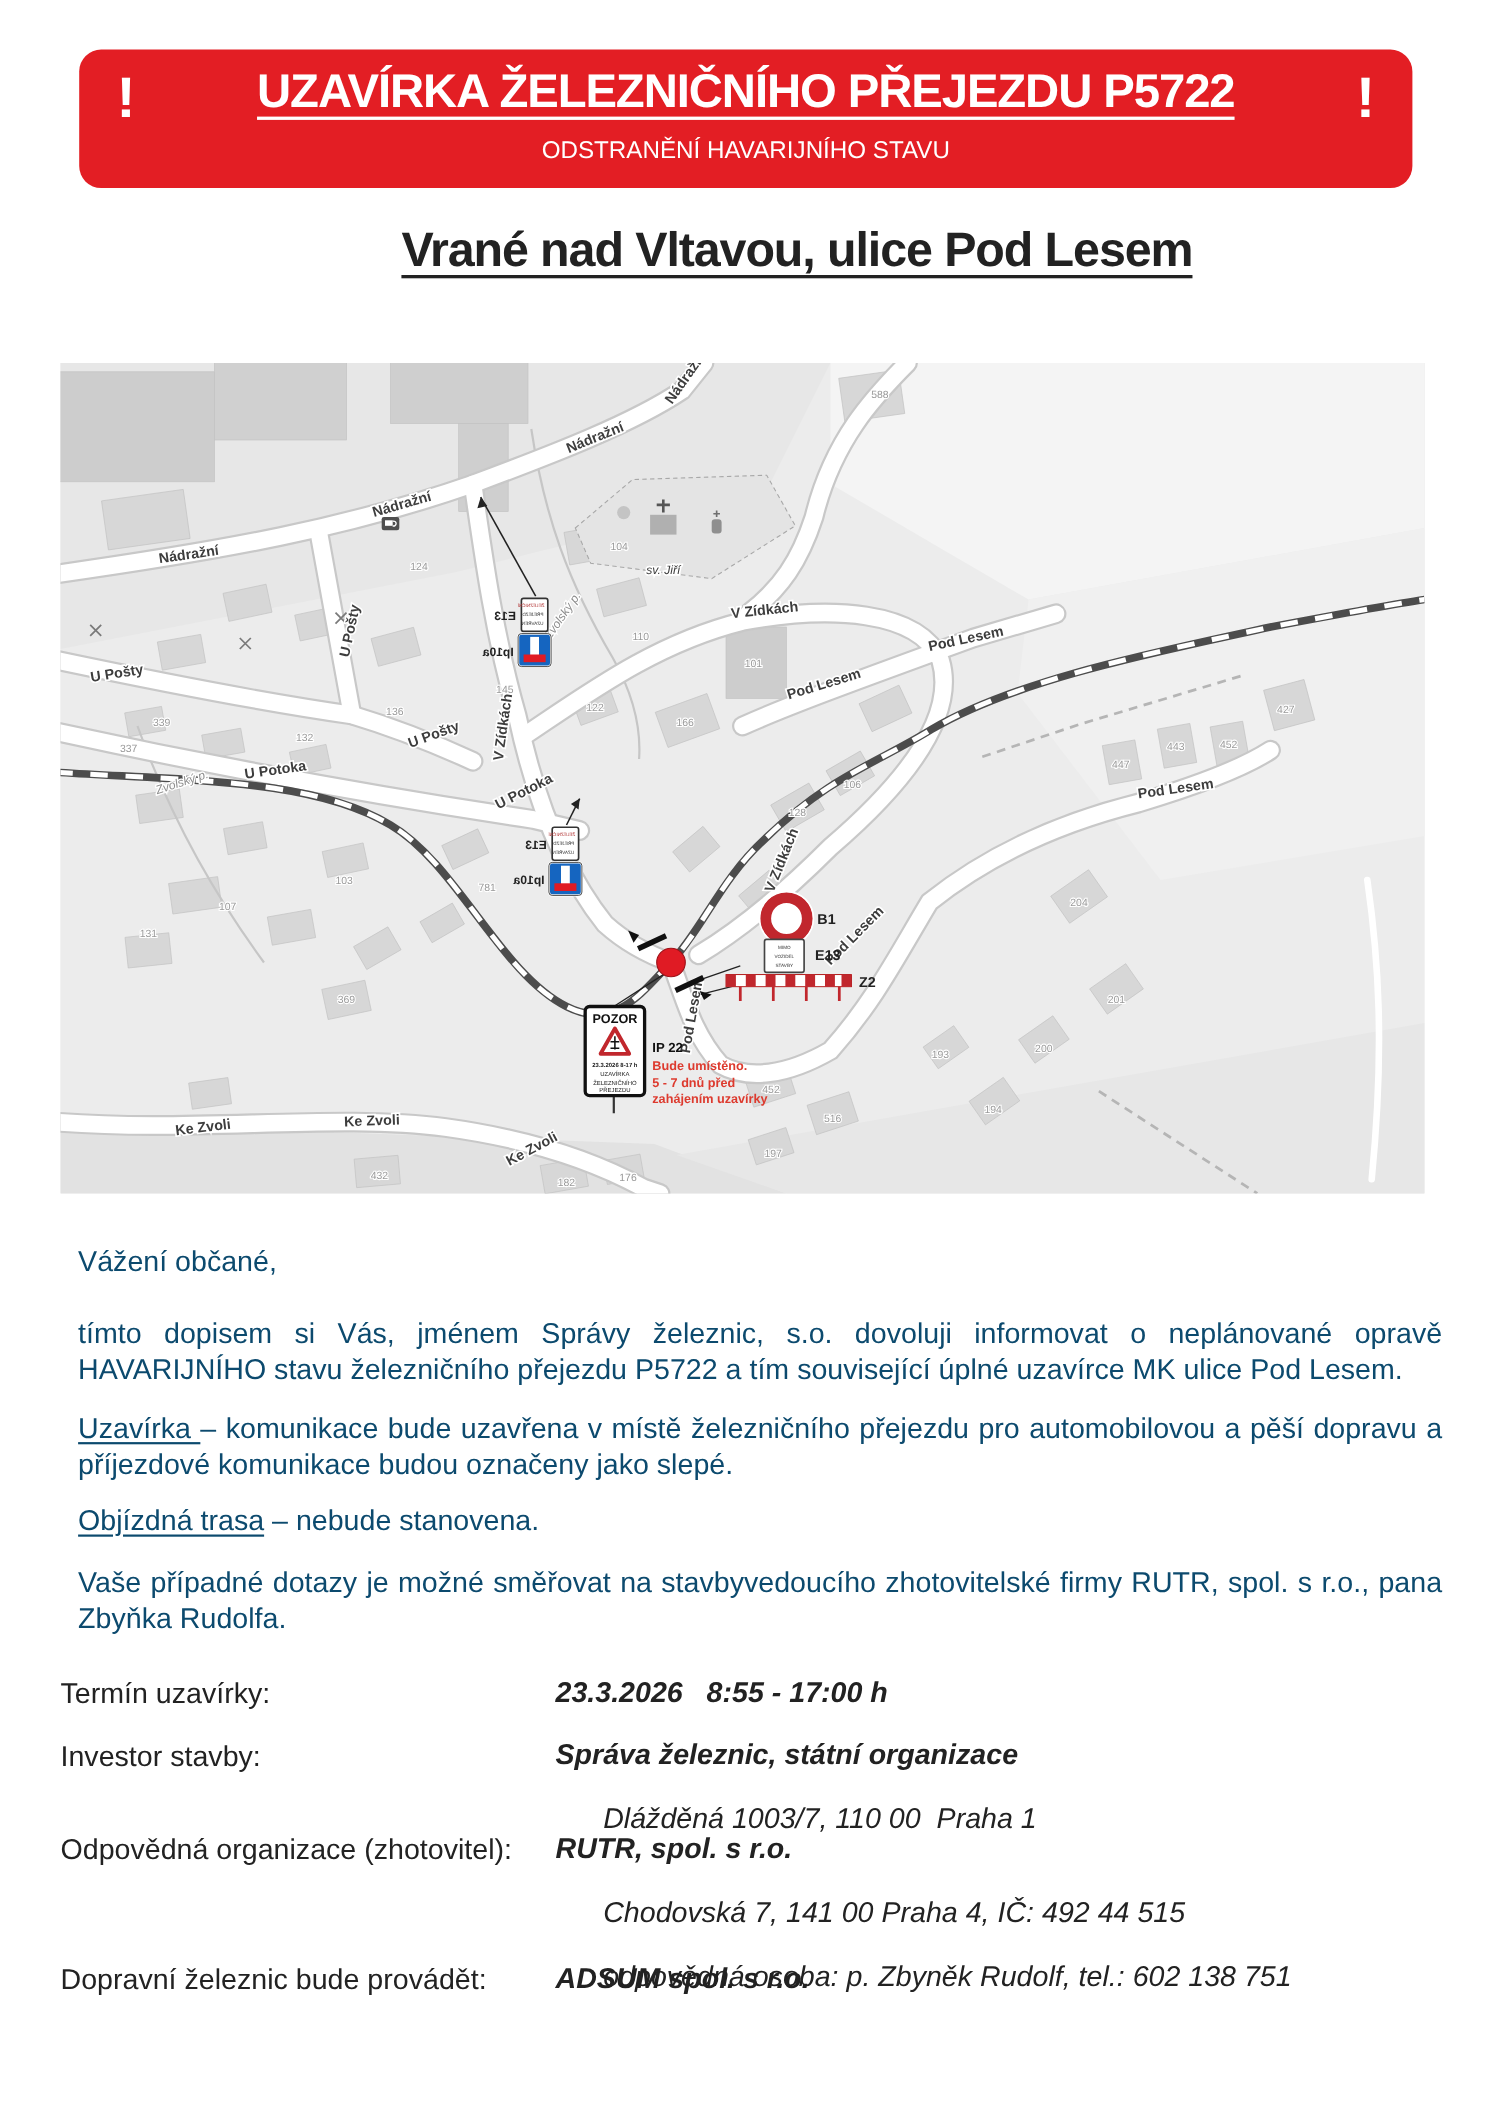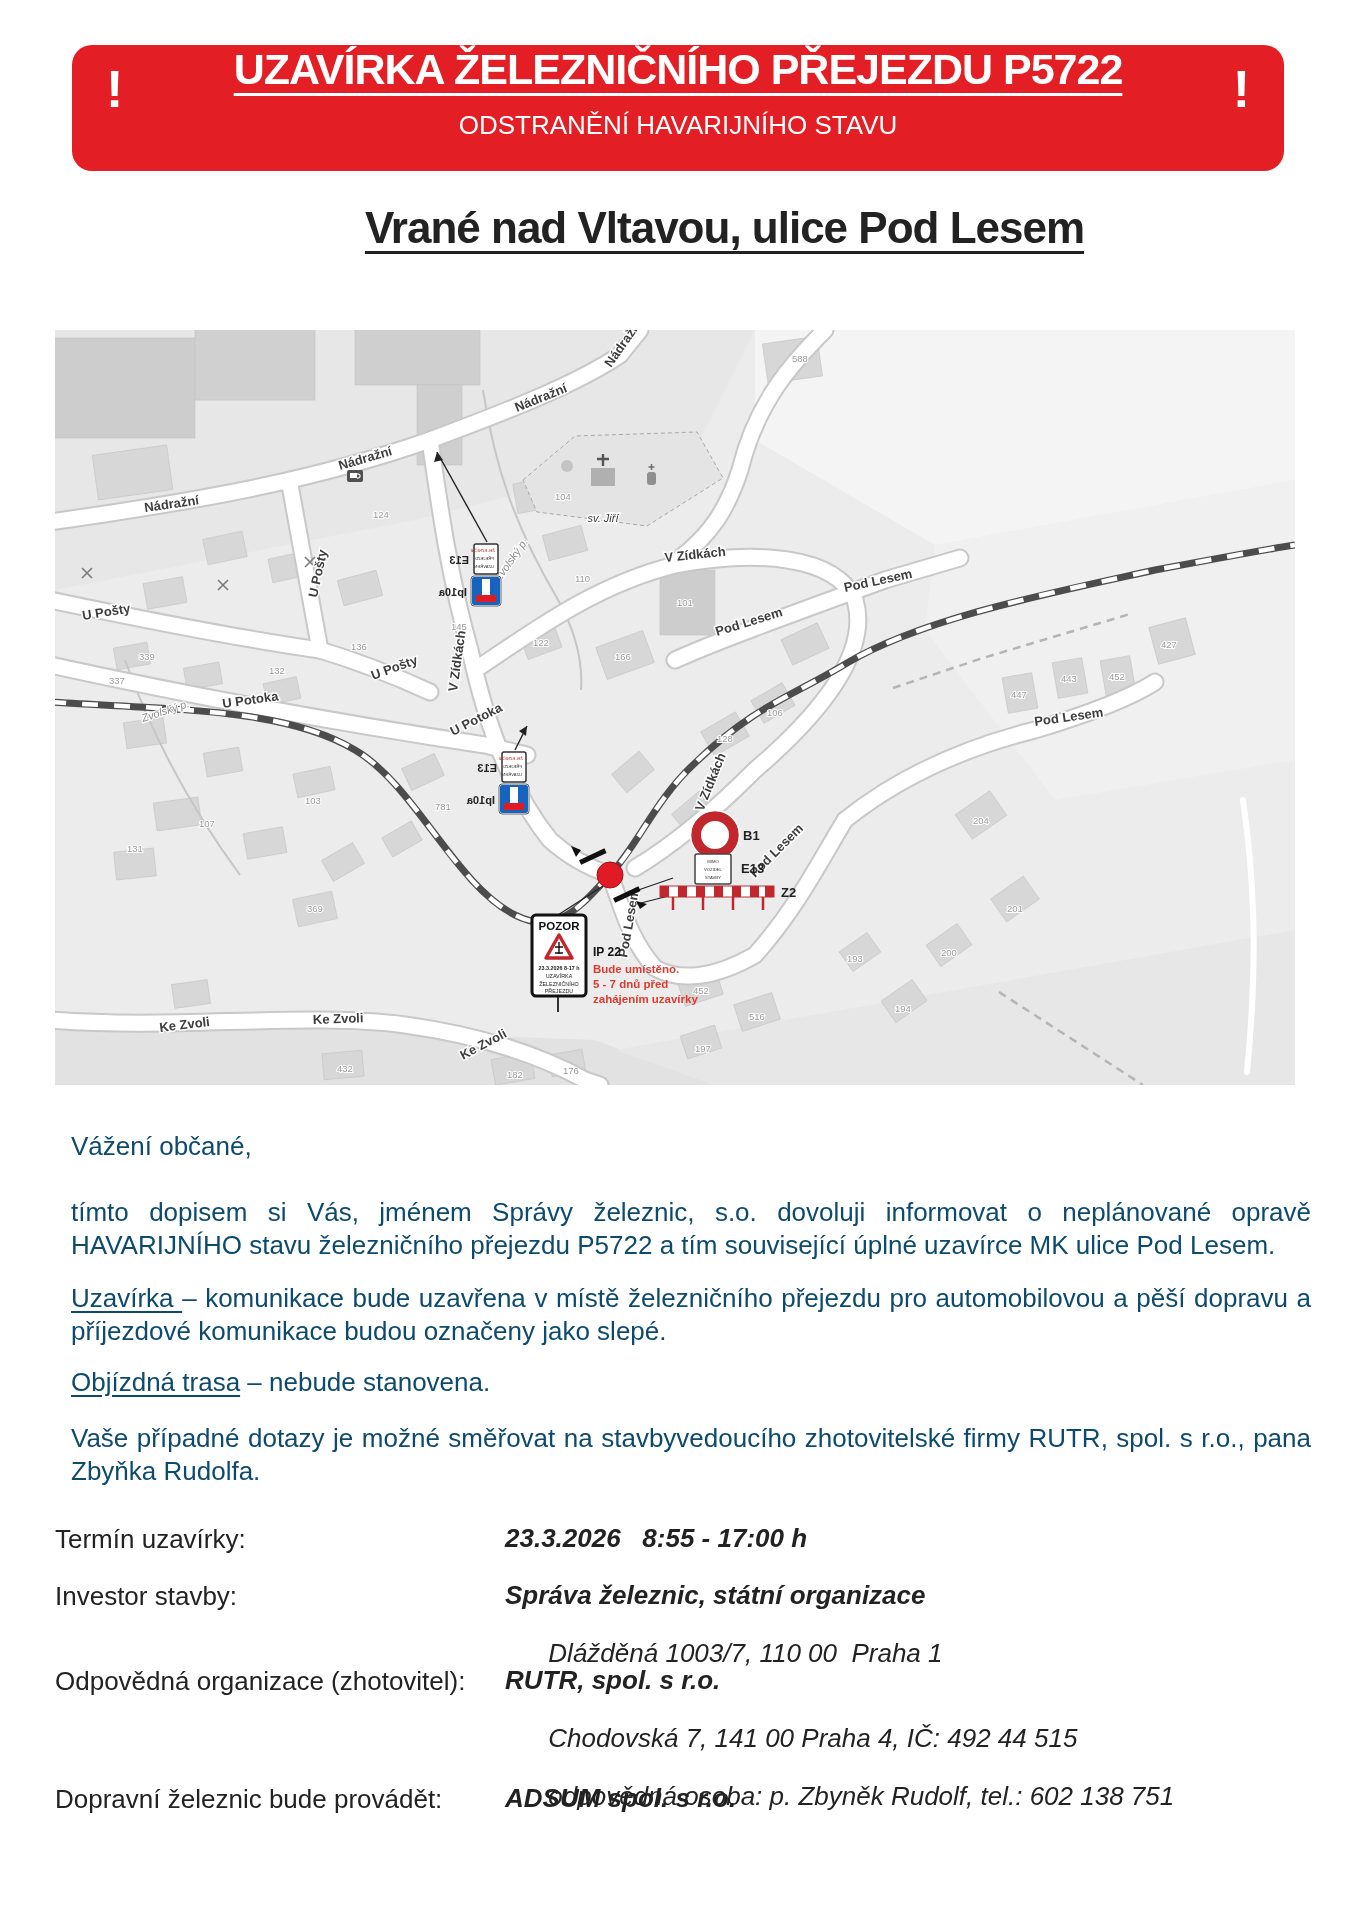--- a/index.html
+++ b/index.html
@@ -4,23 +4,23 @@
 <style>
   html,body{margin:0;padding:0;background:#fff;}
   .page{position:relative;width:1357px;height:1920px;background:#fff;overflow:hidden;
         font-family:"Liberation Sans", sans-serif;color:#1a1a1a;}
   
   .banner{position:absolute;left:72px;top:45px;width:1212px;height:126px;
           background:#e31e24;border-radius:20px;color:#fff;text-align:center;}
   .banner .excl{position:absolute;top:18px;font-size:52px;font-weight:bold;line-height:1;}
   .banner .excl.left{left:34px;}
   .banner .excl.right{right:34px;}
-  .banner-title{font-size:43px;font-weight:bold;letter-spacing:-1px;
+  .banner-title{margin-top:14px;font-size:43px;font-weight:bold;letter-spacing:-1px;
           display:inline-block;text-decoration:underline;text-decoration-thickness:3px;text-underline-offset:9px;}
-  .banner-sub{margin-top:16px;font-size:26px;letter-spacing:0px;}
+  .banner-sub{margin-top:16px;font-size:22px;letter-spacing:0px;}
   
   .page-title{position:absolute;left:0;top:203px;width:100%;text-align:center;padding-left:46px;}
   .page-title span{font-size:44px;font-weight:bold;color:#222;letter-spacing:-1px;
           text-decoration:underline;text-decoration-thickness:3px;text-underline-offset:8px;}
   
   .map{position:absolute;left:55px;top:330px;width:1240px;height:755px;background:#ececec;}
   svg text{font-family:"Liberation Sans", sans-serif;}
   .street{font-size:13px;fill:#3d3d3d;stroke:#ffffff;stroke-width:3px;paint-order:stroke;font-weight:bold;}
   .street.small{font-size:11px;font-weight:normal;}
   .stream-label{font-size:11px;font-style:italic;fill:#8d8d8d;stroke:#fff;stroke-width:2.5px;paint-order:stroke;}

